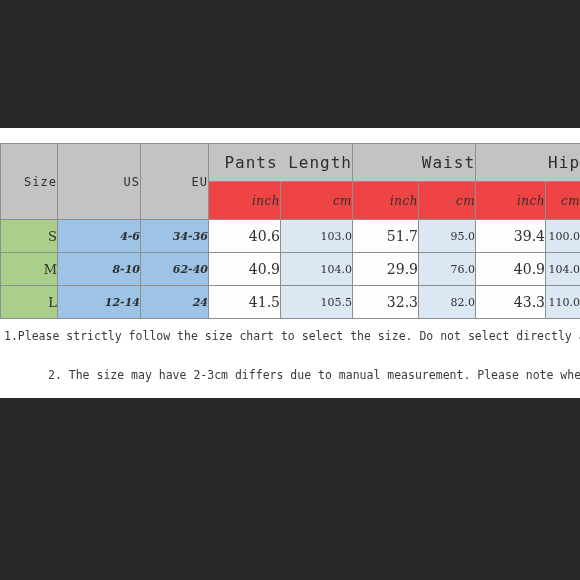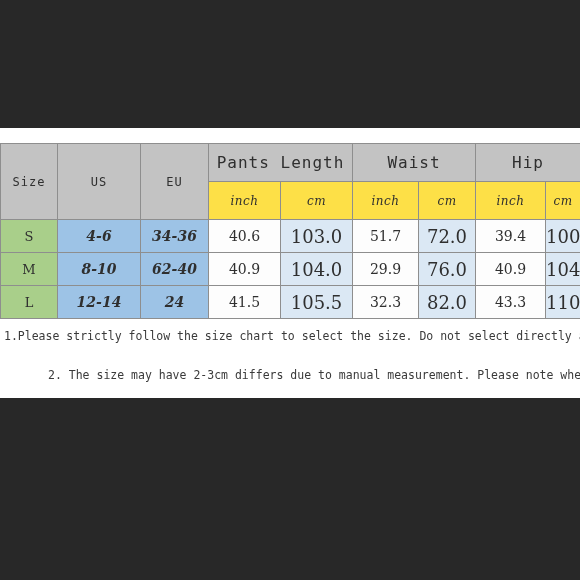--- a/index.html
+++ b/index.html
@@ -36,69 +36,69 @@
   #chart-table {
     position: absolute;
     left: 0;
     top: 15px;
     width: 580px;
     border-collapse: collapse;
     table-layout: fixed;
   }
   #chart-table td {
     border: 1px solid #8e8e8e;
-    text-align: center;
+    text-align: right;
     vertical-align: middle;
     font-family: "DejaVu Sans Mono", monospace;
     color: #2f2f2f;
     padding: 0;
   }
   #chart-table td.hdr {
     background: #c3c3c3;
     font-size: 16px;
     letter-spacing: 1px;
     height: 37px;
   }
   #chart-table td.hdr-tall {
     background: #c3c3c3;
     font-size: 12px;
     letter-spacing: 1px;
     height: 74px;
   }
   #chart-table td.sub {
-    background: #fde047;
+    background: #ef4444;
     font-size: 12px;
     font-style: italic;
     font-family: "DejaVu Serif", serif;
     height: 37px;
     letter-spacing: 0.5px;
   }
   #chart-table td.green {
     background: #a9cf8a;
     font-size: 13px;
     font-family: "DejaVu Serif", serif;
     height: 32px;
   }
   #chart-table td.blue {
     background: #9dc3e6;
-    font-size: 14px;
+    font-size: 11px;
     font-style: italic;
     font-weight: bold;
     font-family: "DejaVu Serif", serif;
     height: 32px;
   }
   #chart-table td.white-cell {
     background: #fdfdfd;
     font-size: 14px;
     font-family: "DejaVu Serif", serif;
     height: 32px;
   }
   #chart-table td.lblue {
     background: #dbe8f4;
-    font-size: 18px;
+    font-size: 11px;
     font-family: "DejaVu Serif", serif;
     height: 32px;
   }
 
   
   .note {
     position: absolute;
     font-family: "DejaVu Sans Mono", monospace;
     font-size: 11.5px;
     color: #3a3a3a;
@@ -147,21 +147,21 @@
           <td class="sub">cm</td>
         </tr>
 
         <tr>
           <td class="green">S</td>
           <td class="blue">4-6</td>
           <td class="blue">34-36</td>
           <td class="white-cell">40.6</td>
           <td class="lblue">103.0</td>
           <td class="white-cell">51.7</td>
-          <td class="lblue">72.0</td>
+          <td class="lblue">95.0</td>
           <td class="white-cell">39.4</td>
           <td class="lblue">100.0</td>
         </tr>
 
         <tr>
           <td class="green">M</td>
           <td class="blue">8-10</td>
           <td class="blue">62-40</td>
           <td class="white-cell">40.9</td>
           <td class="lblue">104.0</td>

